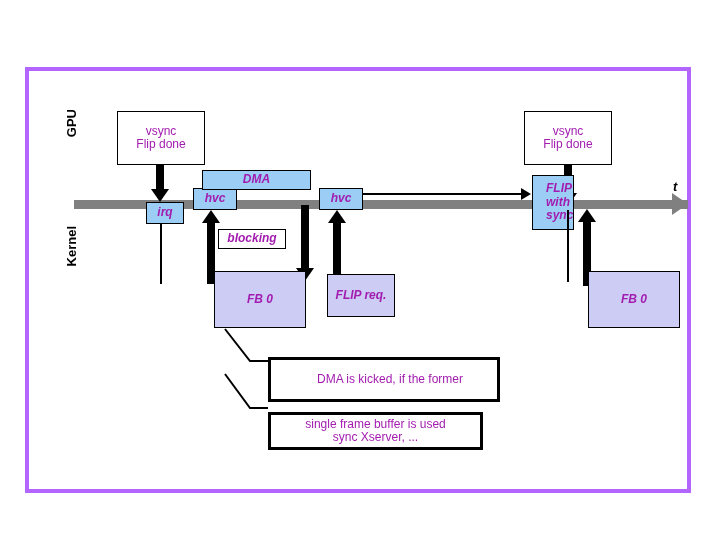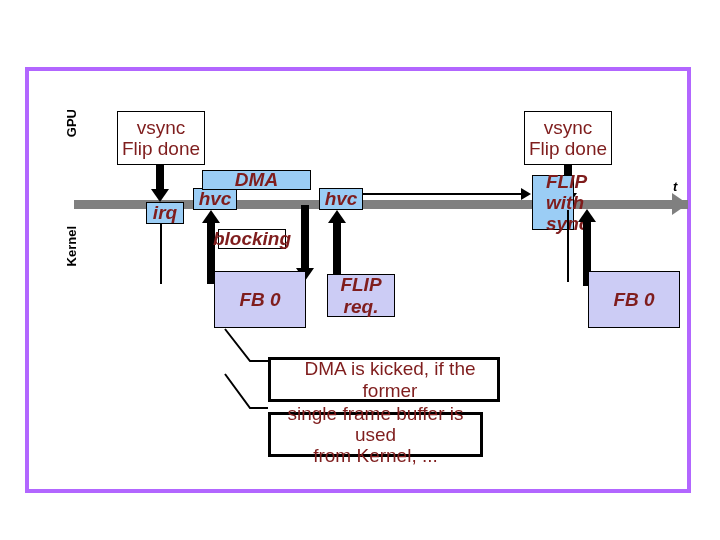--- a/index.html
+++ b/index.html
@@ -21,21 +21,21 @@
   
   .timeline-bar{position:absolute;background:#808080;height:9px;}
   .timeline-head{position:absolute;width:0;height:0;
     border-top:11px solid transparent;border-bottom:11px solid transparent;
     border-left:16px solid #808080;}
   .t-label{position:absolute;font-style:italic;font-weight:bold;font-size:13px;color:#000;}
 
   
   .box{position:absolute;box-sizing:border-box;display:flex;
        align-items:center;justify-content:center;text-align:center;
-       font-size:19px;color:#7f1d1d;line-height:1.12;}
+       font-size:12px;color:#a21caf;line-height:1.12;}
   .box-white{background:#ffffff;border:1px solid #000;}
   .box-blue{background:#9bcdf5;border:1px solid #000;}
   .box-lav{background:#ccccf5;border:1px solid #000;}
   .box-callout{background:#ffffff;border:3px solid #000;}
 
   .ital{font-style:italic;font-weight:bold;}
   .plain{font-style:normal;font-weight:normal;}
 
   
   .arrow-shaft{position:absolute;background:#000;}
@@ -127,18 +127,18 @@
 
   <svg class="leader" style="left:0;top:0;width:666px;height:426px;">
     <polyline points="196,258 221,290 239,290" fill="none" stroke="#000" stroke-width="2"></polyline>
     <polyline points="196,303 221,337 239,337" fill="none" stroke="#000" stroke-width="2"></polyline>
   </svg>
 
   <div class="box box-callout" style="left:239px;top:286px;width:232px;height:45px;flex-direction:column;padding-left:12px;">
     <span class="plain">DMA is kicked, if the former</span>
   </div>
 
-  <div class="box box-callout" style="left:239px;top:341px;width:215px;height:45px;flex-direction:column;">
+  <div class="box box-callout" style="left:239px;top:341px;width:215px;height:38px;flex-direction:column;">
     <span class="plain">single frame buffer is used</span>
-    <span class="plain">from Kernel, ...</span>
+    <span class="plain">sync Xserver, ...</span>
   </div>
 
 </div>
 
 </body></html>

